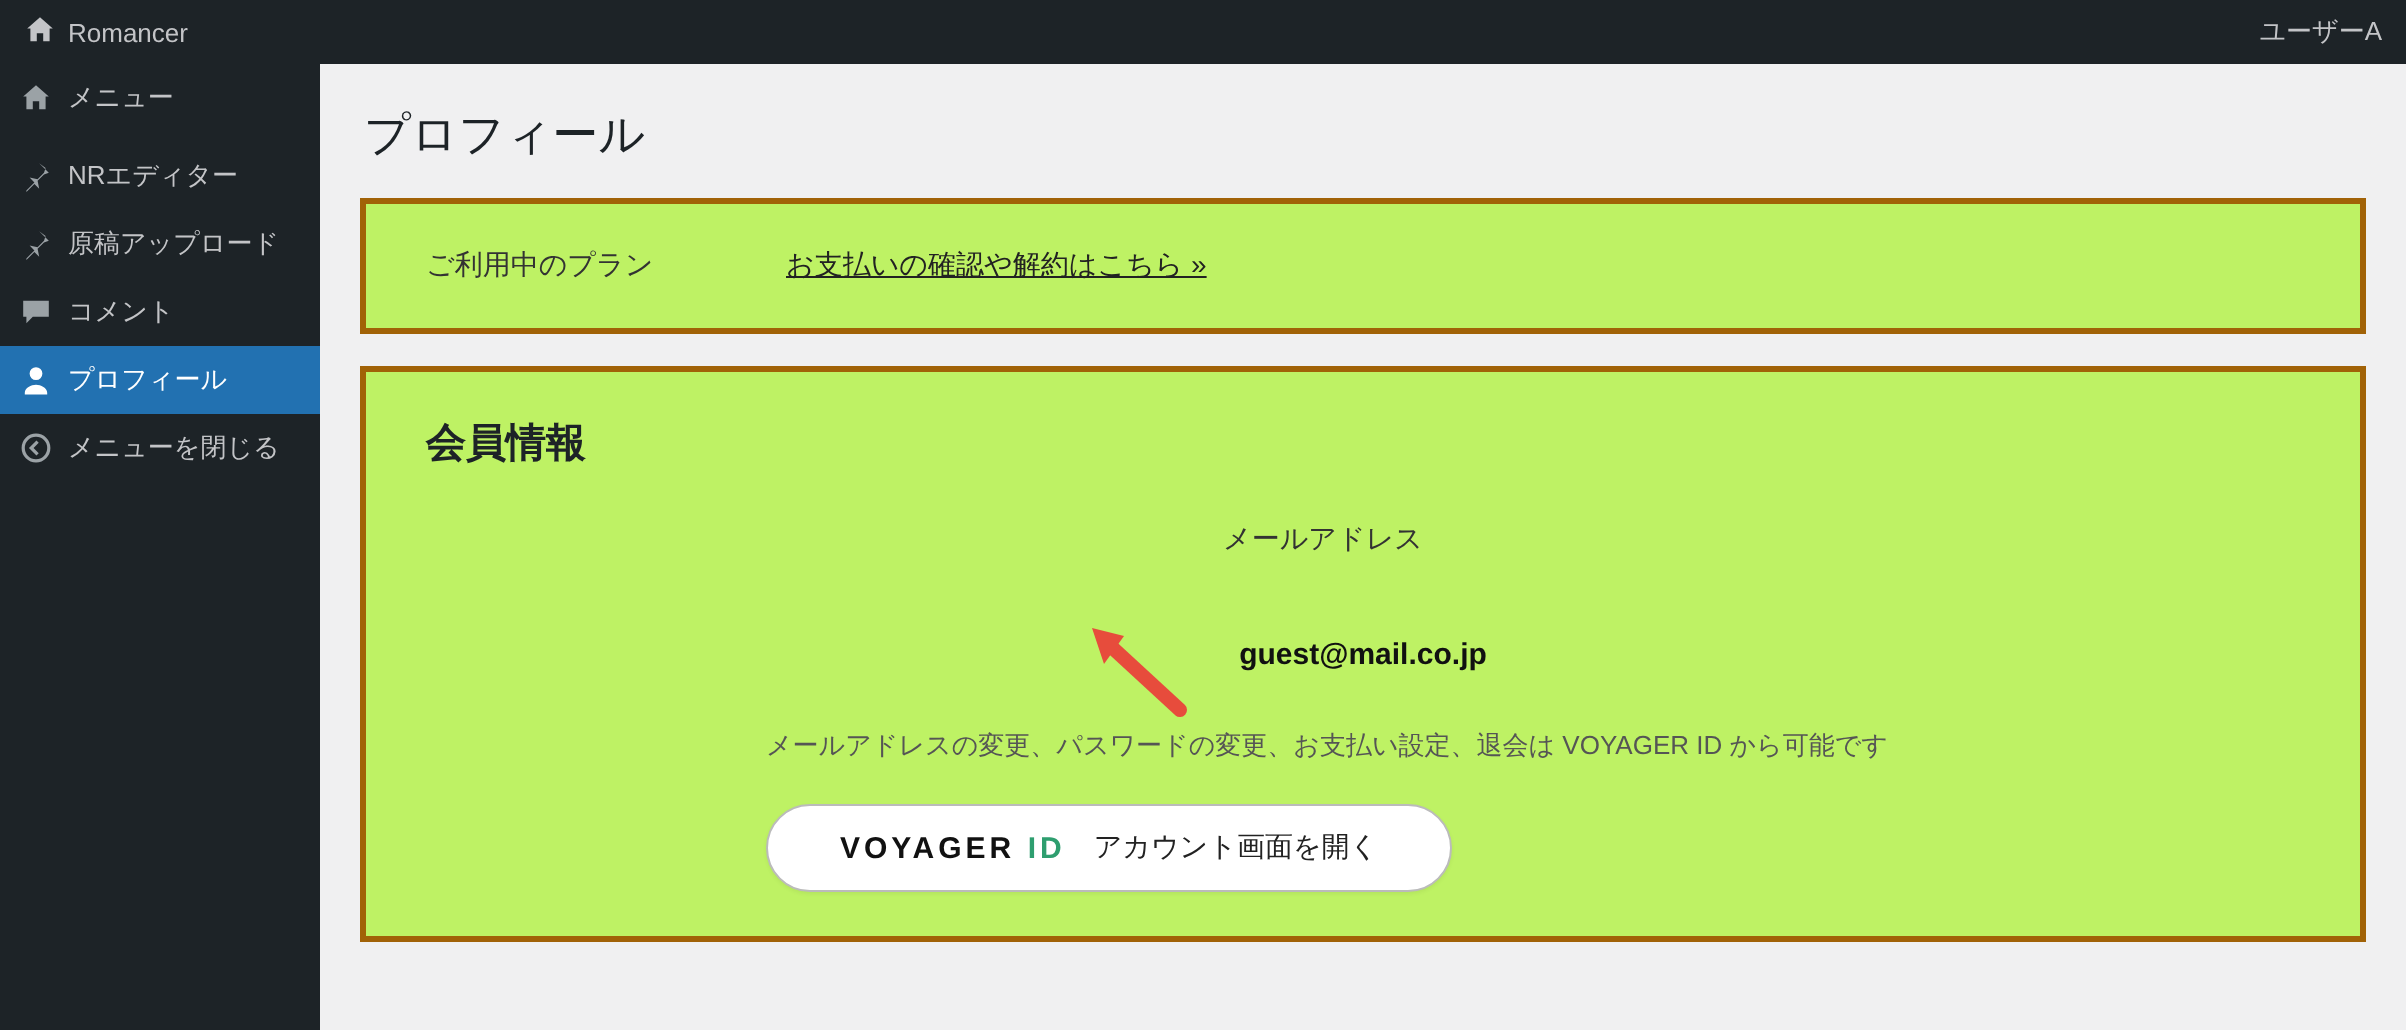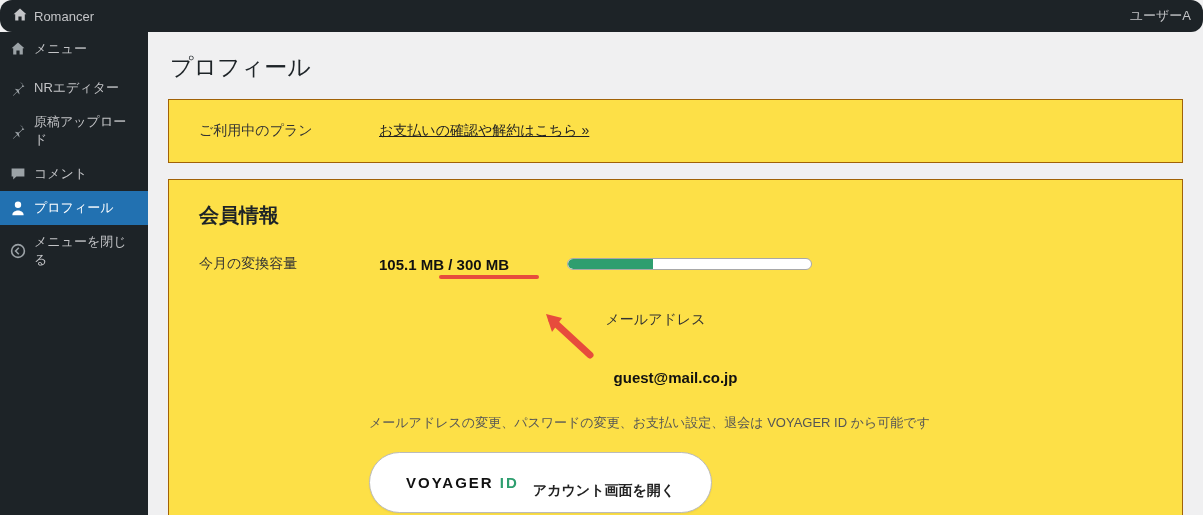--- a/index.html
+++ b/index.html
@@ -13,27 +13,26 @@
 }
 .topbar {
   background: #1d2327;
   color: #c3c4c7;
   height: 32px;
   display: flex;
   align-items: center;
   justify-content: space-between;
   padding: 0 12px;
   font-size: 13px;
-  border-radius: 12px;
 }
 .topbar .brand { display: flex; align-items: center; gap: 6px; }
 .topbar .brand .home-icon svg { width: 16px; height: 16px; fill: #c3c4c7; }
 .page-wrap { display: flex; height: calc(100% - 32px); }
 .sidebar {
-  width: 148px;
+  width: 160px;
   background: #1d2327;
   color: #c3c4c7;
   font-size: 13px;
   flex-shrink: 0;
 }
 .sidebar .item {
   display: flex;
   align-items: center;
   gap: 8px;
   padding: 8px 10px;
@@ -63,22 +62,22 @@
   overflow: auto;
 }
 .page-title {
   font-size: 23px;
   font-weight: 400;
   color: #1d2327;
   margin-bottom: 16px;
   padding-left: 2px;
 }
 .panel {
-  background: #fde047;
-  border: 1px solid #a16207;
+  background: #bef264;
+  border: 3px solid #a16207;
   padding: 22px 30px;
   margin-bottom: 16px;
 }
 .plan-row {
   display: flex;
   align-items: center;
   gap: 40px;
 }
 .label-col {
   width: 140px;
@@ -162,23 +161,22 @@
 .voyager-logo {
   font-family: "Arial Black", Arial, sans-serif;
   font-weight: 900;
   letter-spacing: 2px;
   font-size: 15px;
   color: #111;
 }
 .voyager-logo .id { color: #2e9e6f; }
 .voyager-btn .btn-text {
   font-size: 14px;
-  font-weight: 700;
+  font-weight: 400;
   color: #222;
-  margin-top: 17px;
 }
 .arrow-annot {
   position: absolute;
   left: 540px;
   top: 310px;
   pointer-events: none;
 }
 .arrow-annot svg { width: 60px; height: 50px; }
 </style>
 </head>
@@ -256,30 +254,20 @@
     <div class="panel">
       <div class="plan-row">
         <div class="label-col">ご利用中のプラン</div>
         <a href="#" class="plan-link">お支払いの確認や解約はこちら »</a>
       </div>
     </div>
 
     <div class="panel">
       <h2 class="section-title">会員情報</h2>
 
-      <div class="info-row">
-        <div class="label-col">今月の変換容量</div>
-        <div class="info-val">
-          <span>105.1 MB / 300 MB</span>
-          <span class="underline-red"></span>
-        </div>
-        <div class="progress">
-          <div class="progress-fill" style="width:35%"></div>
-        </div>
-      </div>
 
       <div class="info-row" style="margin-bottom:28px;flex-direction:column;">
         <div class="label-col">メールアドレス</div>
         <div class="info-val">guest@mail.co.jp</div>
       </div>
 
       <div class="note">メールアドレスの変更、パスワードの変更、お支払い設定、退会は VOYAGER ID から可能です</div>
 
       <button class="voyager-btn">
         <span class="voyager-logo">

